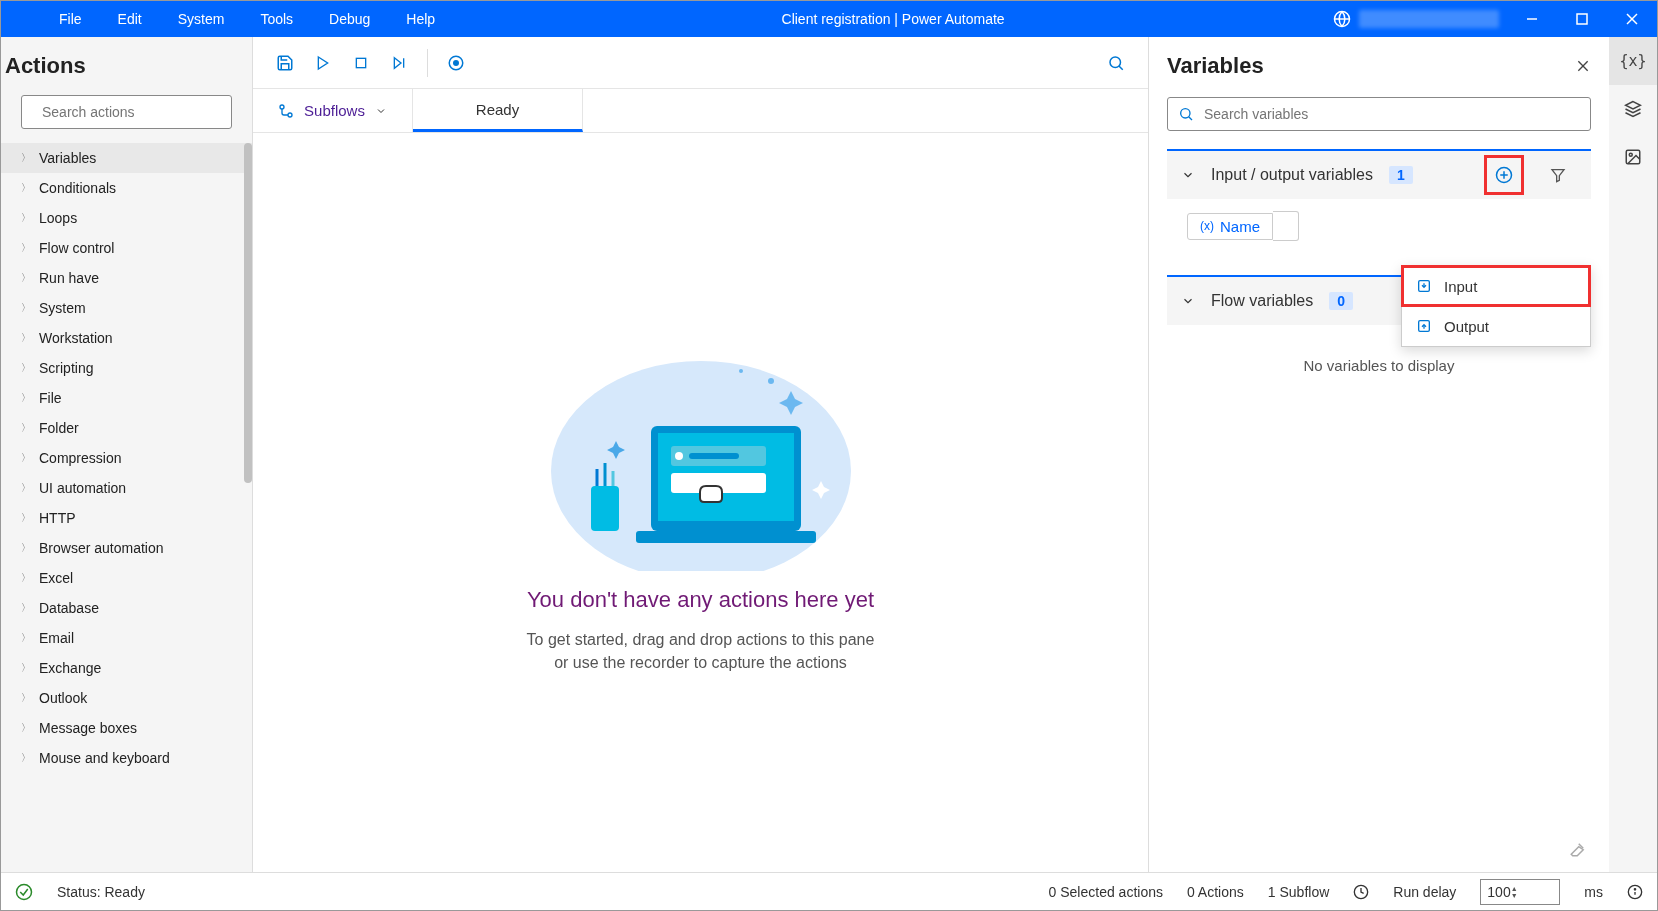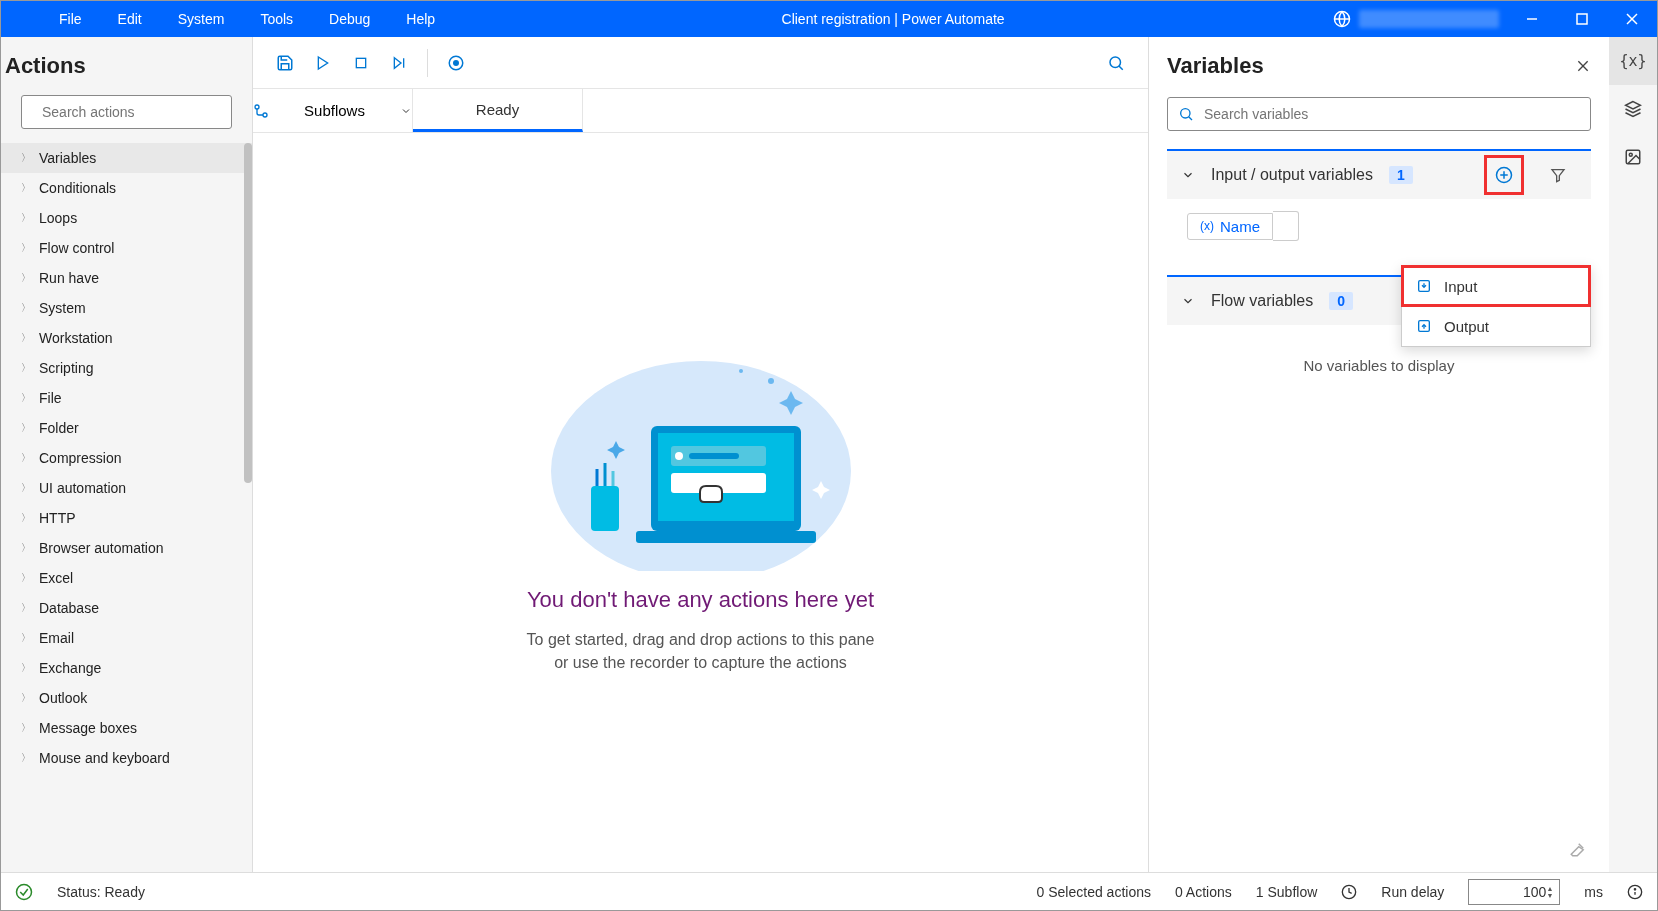--- a/index.html
+++ b/index.html
@@ -29,21 +29,21 @@
 .action-item.sel { background: #e8e8e8; }
 .scroll-thumb { position: absolute; right: 0; top: 0; width: 8px; height: 340px; background: #c1c1c1; border-radius: 4px; }
 
 
 .canvas { flex: 1; display: flex; flex-direction: column; background: #fff; border-right: 1px solid #ddd; }
 .toolbar { height: 52px; display: flex; align-items: center; padding: 0 16px; gap: 6px; border-bottom: 1px solid #e5e5e5; }
 .toolbar .tbtn { width: 32px; height: 32px; display: flex; align-items: center; justify-content: center; color: #0078d4; cursor: pointer; }
 .toolbar .sep { width: 1px; height: 28px; background: #ddd; margin: 0 6px; }
 .toolbar .spacer { flex: 1; }
 .tabs { height: 44px; display: flex; align-items: stretch; border-bottom: 1px solid #e5e5e5; }
-.subflows { width: 160px; display: flex; align-items: center; justify-content: space-between; gap: 10px; border-right: 1px solid #e5e5e5; font-size: 15px; color: #000000; cursor: pointer; }
+.subflows { width: 160px; display: flex; align-items: center; justify-content: center; gap: 10px; border-right: 1px solid #e5e5e5; font-size: 15px; color: #4c1d95; cursor: pointer; }
 .tab { width: 170px; display: flex; align-items: center; justify-content: center; font-size: 15px; color: #333; border-bottom: 3px solid #0066ff; border-right: 1px solid #e5e5e5; cursor: pointer; }
 .canvas-body { flex: 1; display: flex; flex-direction: column; align-items: center; justify-content: center; gap: 16px; }
 .canvas-body h3 { font-size: 22px; font-weight: 400; color: #701a75; }
 .canvas-body p { font-size: 16px; color: #555; text-align: center; line-height: 1.4; }
 
 
 .vars-panel { width: 460px; background: #fff; display: flex; flex-direction: column; padding-top: 6px; }
 .vars-head { display: flex; align-items: center; padding: 10px 18px 10px 18px; }
 .vars-head h2 { font-size: 22px; font-weight: 600; color: #222; flex: 1; }
 .vars-panel .search-box { margin: 8px 18px 18px; }
@@ -68,21 +68,21 @@
 .var-section.flow { background: #fff; }
 
 
 .right-rail { width: 48px; background: #f5f5f5; display: flex; flex-direction: column; align-items: center; }
 .rail-btn { width: 48px; height: 48px; display: flex; align-items: center; justify-content: center; color: #444; cursor: pointer; }
 .rail-btn.active { background: #e5e5e5; }
 
 
 .status-bar { height: 38px; border-top: 1px solid #ddd; display: flex; align-items: center; padding: 0 14px; font-size: 14px; color: #333; gap: 24px; }
 .status-bar .spacer { flex: 1; }
-.delay-input { width: 92px; height: 26px; border: 1px solid #888; padding: 0 6px; font-size: 14px; display: flex; align-items: center; justify-content: flex-end; }
+.delay-input { width: 80px; height: 26px; border: 1px solid #888; padding: 0 6px; font-size: 14px; display: flex; align-items: center; justify-content: flex-start; }
 .delay-input .spinner { display: flex; flex-direction: column; font-size: 7px; line-height: 7px; color: #555; }
 
 .vars-rel { position: relative; }
 </style>
 </head>
 <body>
 
 <div class="title-bar">
   <div class="menu">
     <div>File</div>

